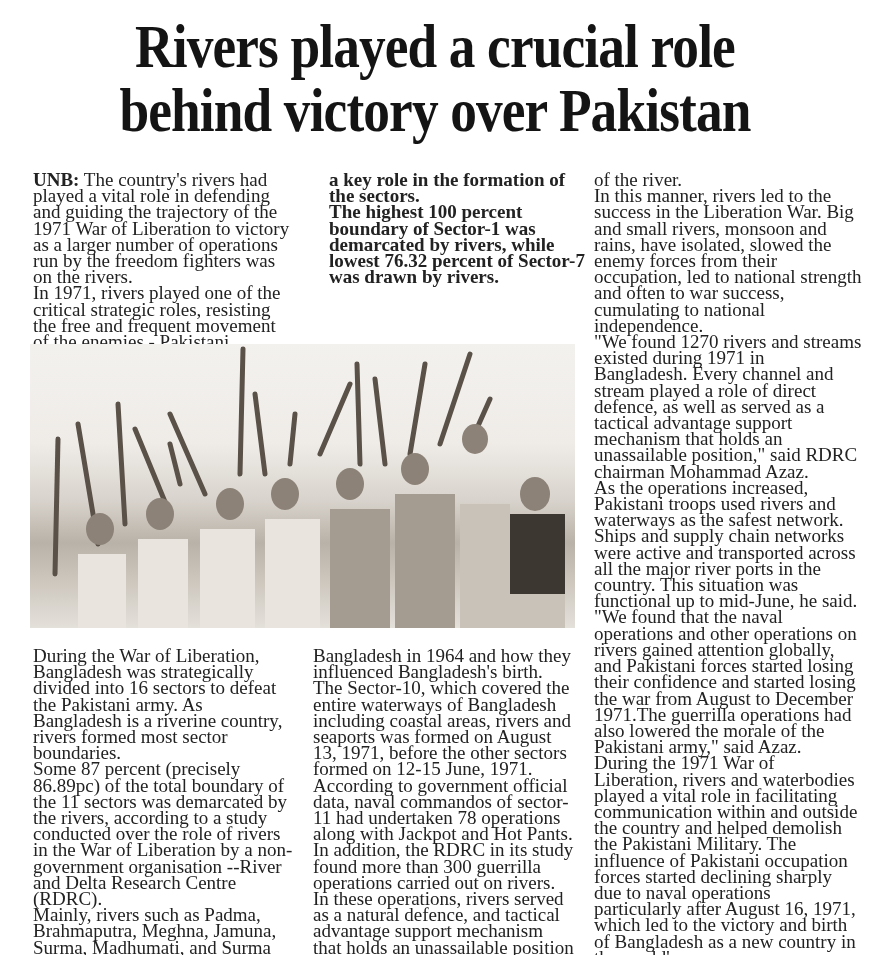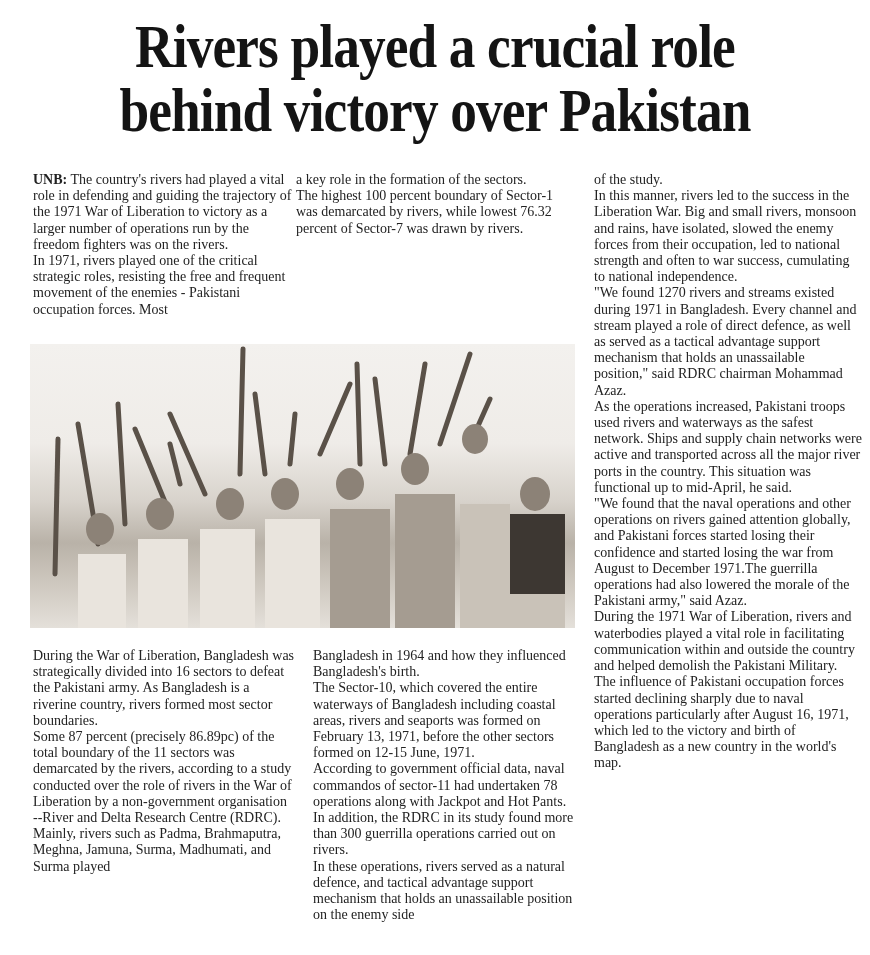--- a/index.html
+++ b/index.html
@@ -9,26 +9,26 @@
   }
   .headline {
     position: absolute; left: 0; top: 14px; width: 870px; text-align: center;
     font-family: "Liberation Serif", "DejaVu Serif", serif; font-weight: bold;
     font-size: 62px; line-height: 64px; color: #141414; letter-spacing: -1px;
     transform: scaleX(0.86); transform-origin: center top;
   }
   .headline div { white-space: nowrap; }
   .col {
     position: absolute; font-family: "Liberation Serif", "DejaVu Serif", serif;
-    font-size: 14px; line-height: 16.2px; color: #222;
+    font-size: 19px; line-height: 16.2px; color: #222;
   }
   .col p { margin: 0; }
   .col .dateline { font-weight: bold; }
   #c1a { left: 33px; top: 172px; width: 262px; }
-  #c2a { left: 296px; top: 172px; width: 262px; }
+  #c2a { left: 329px; top: 172px; width: 262px; font-weight: bold; }
   #c3 { left: 594px; top: 172px; width: 268px; }
   #c1b { left: 33px; top: 648px; width: 262px; }
   #c2b { left: 313px; top: 648px; width: 262px; }
   .photo {
     position: absolute; left: 30px; top: 344px; width: 545px; height: 284px;
     background: linear-gradient(180deg, #f3f1ee 0%, #efece8 35%, #d8d3cc 55%, #b9b2a8 70%, #cfc9c0 85%, #e4e0da 100%);
     overflow: hidden;
   }
   .photo svg { position: absolute; left: 0; top: 0; }
 </style>
@@ -44,24 +44,24 @@
   <p><span class="dateline">UNB:</span><span> The country's rivers had played a vital role in defending and guiding the trajectory of the 1971 War of Liberation to victory as a larger number of operations run by the freedom fighters was on the rivers.</span></p>
   <p>In 1971, rivers played one of the critical strategic roles, resisting the free and frequent movement of the enemies - Pakistani occupation forces. Most</p>
 </div>
 
 <div class="col" id="c2a">
   <p>a key role in the formation of the sectors.</p>
   <p>The highest 100 percent boundary of Sector-1 was demarcated by rivers, while lowest 76.32 percent of Sector-7 was drawn by rivers.</p>
 </div>
 
 <div class="col" id="c3">
-  <p>of the study.</p>
+  <p>of the river.</p>
   <p>In this manner, rivers led to the success in the Liberation War. Big and small rivers, monsoon and rains, have isolated, slowed the enemy forces from their occupation, led to national strength and often to war success, cumulating to national independence.</p>
   <p>"We found 1270 rivers and streams existed during 1971 in Bangladesh. Every channel and stream played a role of direct defence, as well as served as a tactical advantage support mechanism that holds an unassailable position," said RDRC chairman Mohammad Azaz.</p>
-  <p>As the operations increased, Pakistani troops used rivers and waterways as the safest network. Ships and supply chain networks were active and transported across all the major river ports in the country. This situation was functional up to mid-April, he said.</p>
+  <p>As the operations increased, Pakistani troops used rivers and waterways as the safest network. Ships and supply chain networks were active and transported across all the major river ports in the country. This situation was functional up to mid-June, he said.</p>
   <p>"We found that the naval operations and other operations on rivers gained attention globally, and Pakistani forces started losing their confidence and started losing the war from August to December 1971.The guerrilla operations had also lowered the morale of the Pakistani army," said Azaz.</p>
   <p>During the 1971 War of Liberation, rivers and waterbodies played a vital role in facilitating communication within and outside the country and helped demolish the Pakistani Military. The influence of Pakistani occupation forces started declining sharply due to naval operations particularly after August 16, 1971, which led to the victory and birth of Bangladesh as a new country in the world's map.</p>
 </div>
 
 <div class="photo">
   <svg width="545" height="284" viewBox="0 0 545 284">
 
     <g stroke="#5a5148" stroke-width="5" stroke-linecap="round">
       <line x1="25" y1="230" x2="28" y2="95"></line>
       <line x1="68" y1="200" x2="48" y2="80"></line>
@@ -111,16 +111,16 @@
 </div>
 
 <div class="col" id="c1b">
   <p>During the War of Liberation, Bangladesh was strategically divided into 16 sectors to defeat the Pakistani army. As Bangladesh is a riverine country, rivers formed most sector boundaries.</p>
   <p>Some 87 percent (precisely 86.89pc) of the total boundary of the 11 sectors was demarcated by the rivers, according to a study conducted over the role of rivers in the War of Liberation by a non-government organisation --River and Delta Research Centre (RDRC).</p>
   <p>Mainly, rivers such as Padma, Brahmaputra, Meghna, Jamuna, Surma, Madhumati, and Surma played</p>
 </div>
 
 <div class="col" id="c2b">
   <p>Bangladesh in 1964 and how they influenced Bangladesh's birth.</p>
-  <p>The Sector-10, which covered the entire waterways of Bangladesh including coastal areas, rivers and seaports was formed on February 13, 1971, before the other sectors formed on 12-15 June, 1971.</p>
+  <p>The Sector-10, which covered the entire waterways of Bangladesh including coastal areas, rivers and seaports was formed on August 13, 1971, before the other sectors formed on 12-15 June, 1971.</p>
   <p>According to government official data, naval commandos of sector-11 had undertaken 78 operations along with Jackpot and Hot Pants. In addition, the RDRC in its study found more than 300 guerrilla operations carried out on rivers.</p>
   <p>In these operations, rivers served as a natural defence, and tactical advantage support mechanism that holds an unassailable position on the enemy side</p>
 </div>
 
 </body></html>

